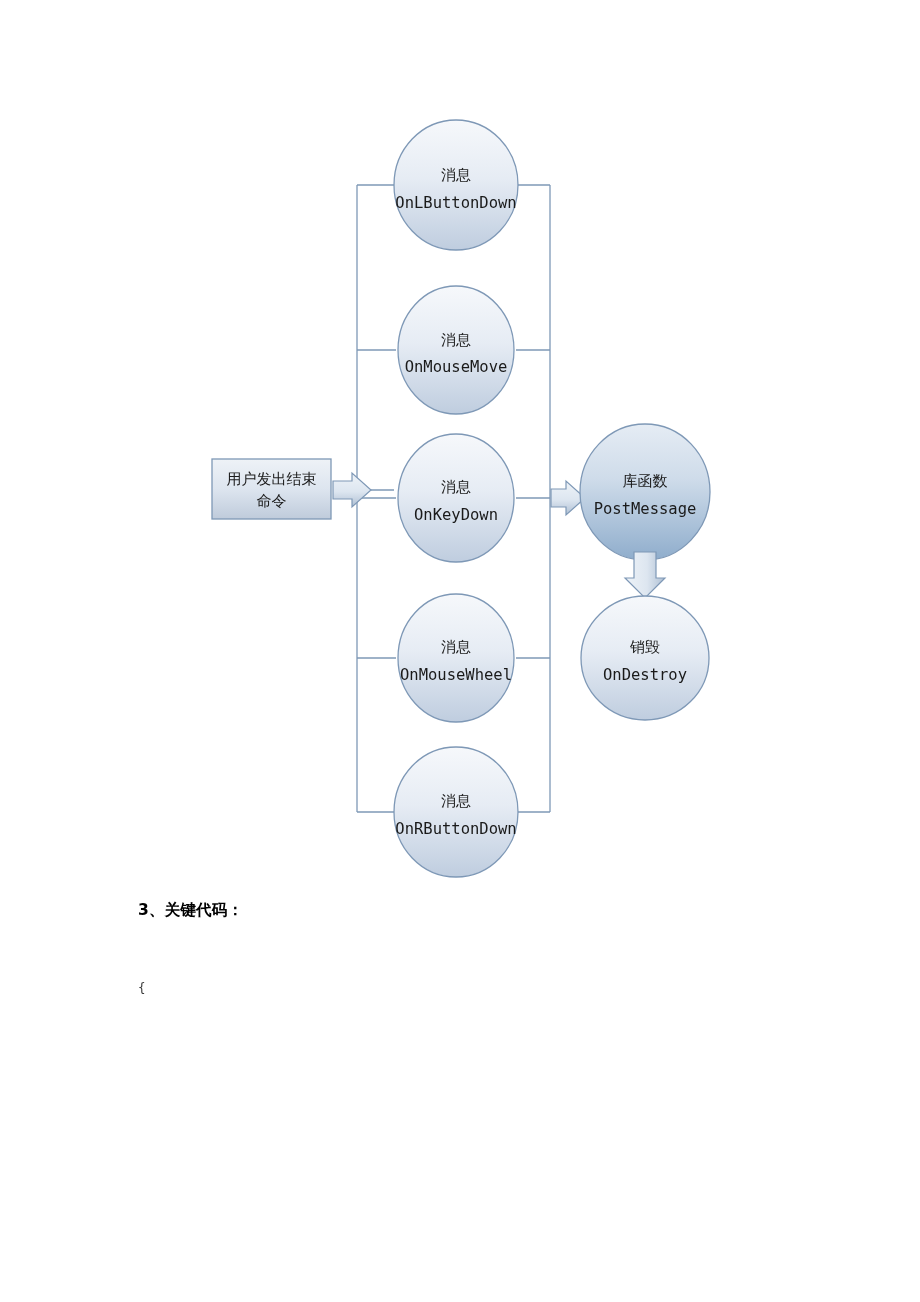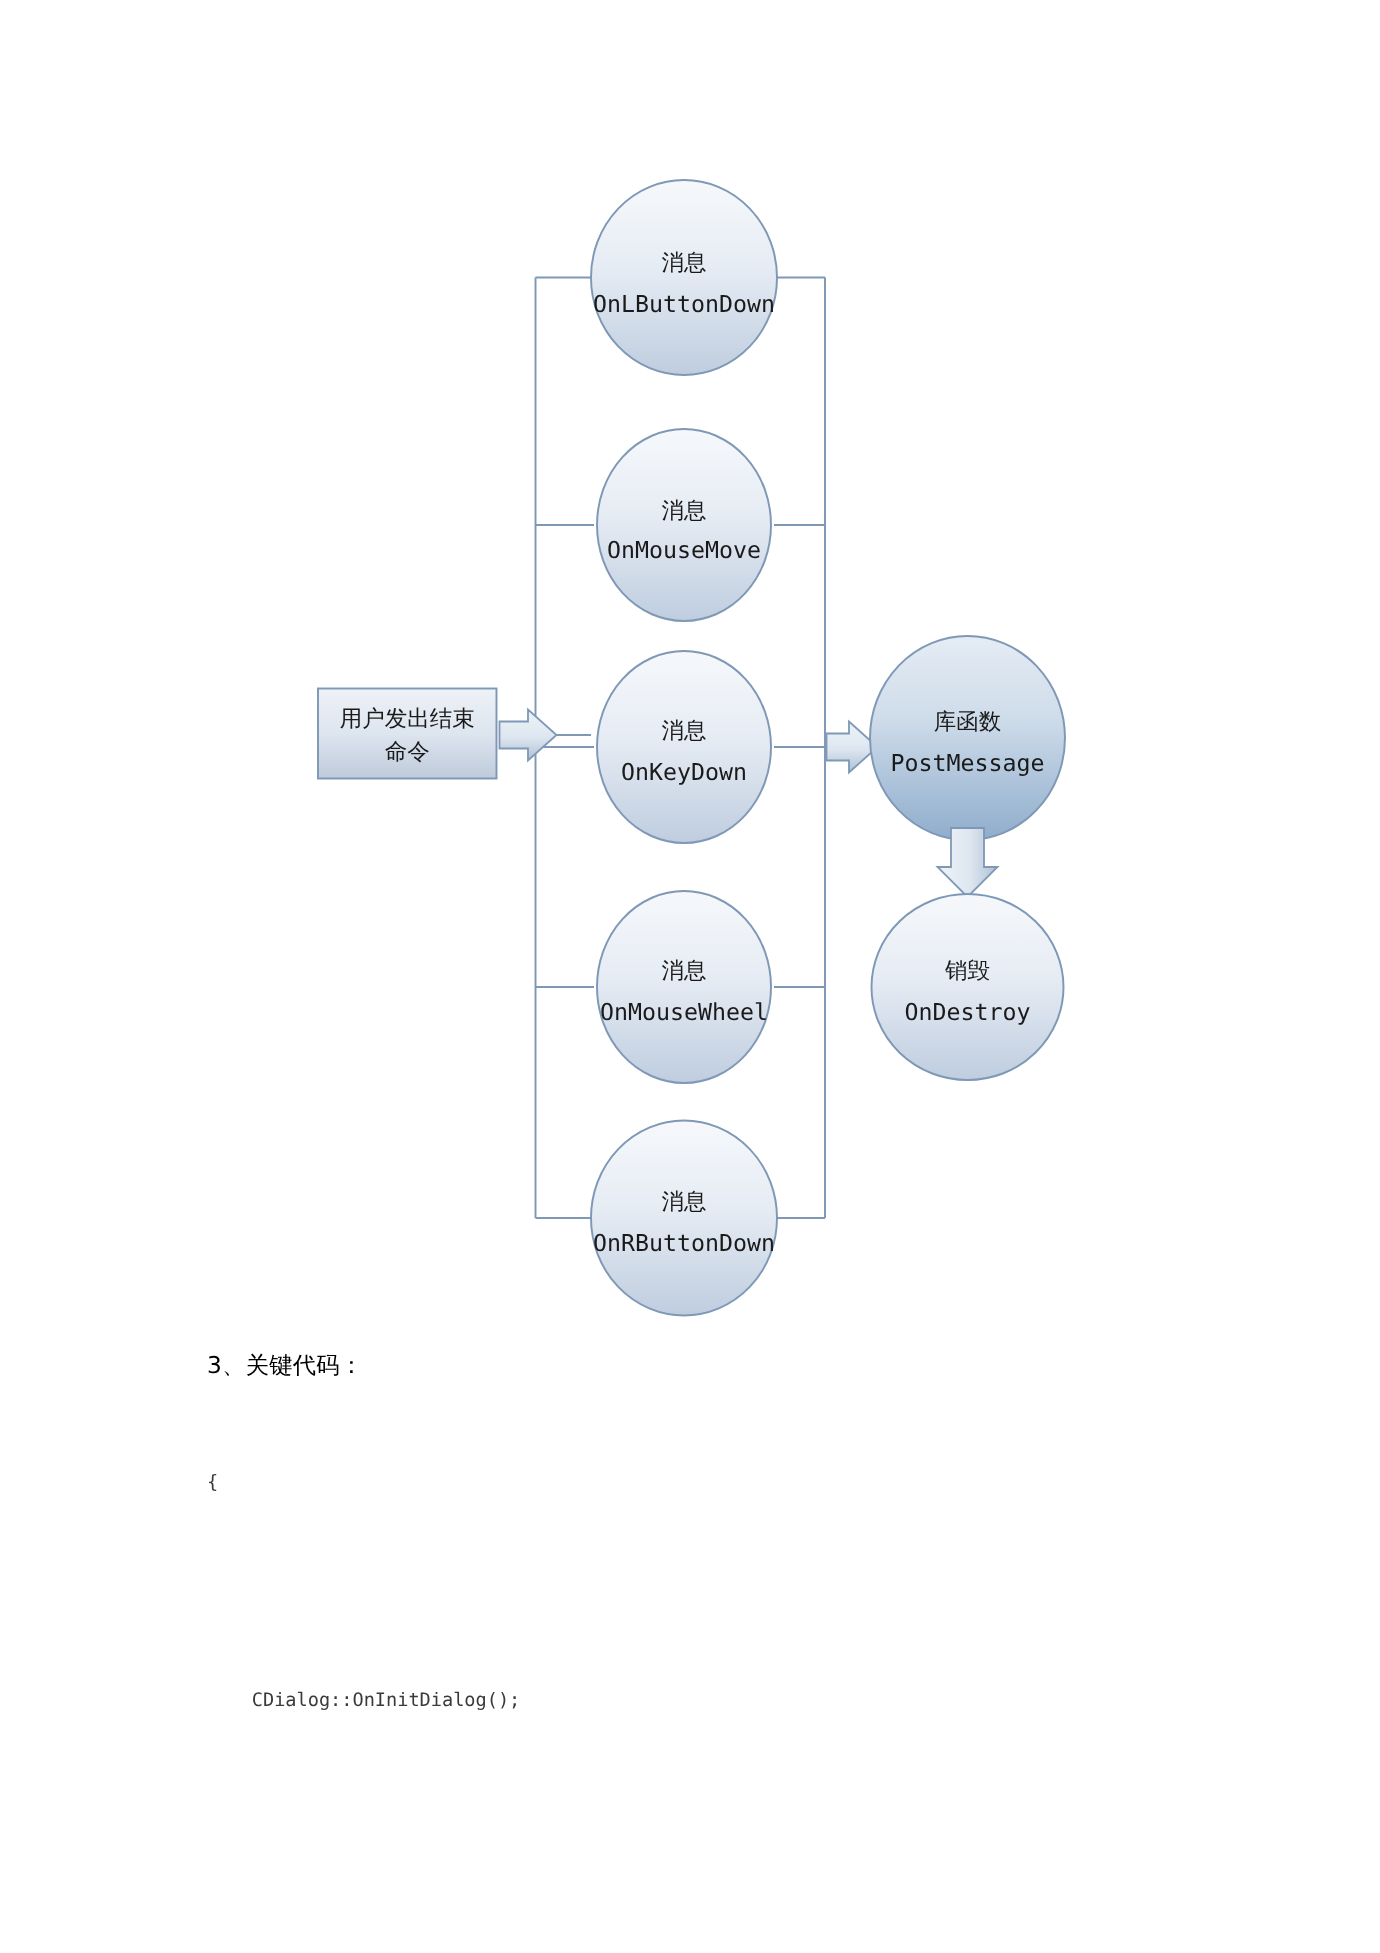--- a/index.html
+++ b/index.html
@@ -15,21 +15,21 @@
   
   #diagram{position:absolute;left:0;top:0;width:920px;height:900px;}
 
   
   .code-section{
     position:absolute;
     left:138px; top:900px; width:740px;
   }
   .code-heading{
     font-family:"DejaVu Sans", sans-serif;
-    font-weight:normal;
+    font-weight:bold;
     font-size:15.5px;
     color:#000;
     margin:0 0 6px 0;
     letter-spacing:.2px;
   }
   .code-lines{
     font-family:"DejaVu Sans Mono", monospace;
     font-size:12.4px;
     color:#3a3a3a;
     line-height:24.3px;
@@ -151,21 +151,20 @@
       <text x="645" y="652" text-anchor="middle" font-family="'DejaVu Sans', sans-serif" font-size="15" fill="#1a1a1a">销毁</text>
       <text x="645" y="680" text-anchor="middle" font-family="'DejaVu Sans Mono', monospace" font-size="15.5" fill="#1a1a1a">OnDestroy</text>
     </g>
   </svg>
 
   <div class="code-section">
     <div class="code-heading">3、关键代码：</div>
     <div class="code-lines">
       <div class="code-line">{</div>
       <div class="code-line">&nbsp;</div>
-      <div class="code-line">    CDialog::OnInitDialog();</div>
       <div class="code-line">&nbsp;</div>
       
       
       
       
       
       
     </div>
   </div>
 

